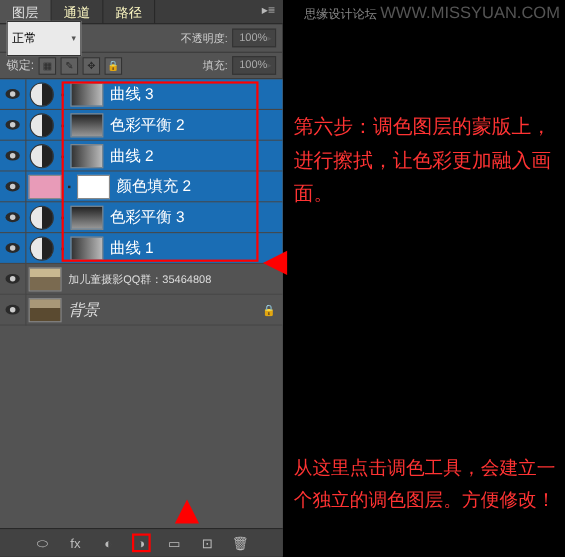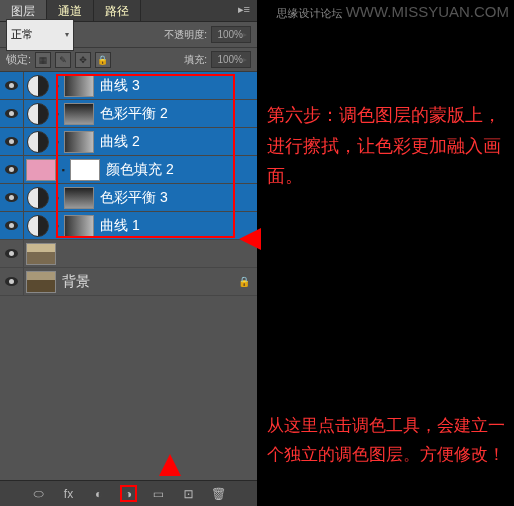--- a/index.html
+++ b/index.html
@@ -144,27 +144,28 @@
         <span class="lname">曲线 1</span>
       </div>
       <div class="redbox" style="position:absolute;top:0;left:0;right:18px;bottom:0;pointer-events:none"></div>
     </div>
 
     <div class="layer plain">
       <div class="eye">
           <div class="eyei"></div>
         </div>
       <div class="thumb photo"></div>
+      <span class="lname" style="font-size:10px">加儿童摄影QQ群：35464808</span>
     </div>
     <div class="layer plain">
       <div class="eye">
           <div class="eyei"></div>
         </div>
       <div class="thumb photo2"></div>
-      <span class="lname" style="">背景</span>
+      <span class="lname" style="font-style:italic">背景</span>
       <span class="locksmall">🔒</span>
     </div>
   </div>
 
   <div class="footer">
     <div class="ficon">⬭</div>
     <div class="ficon">fx</div>
     <div class="ficon">◐</div>
     <div class="ficon redh">◑</div>
     <div class="ficon">▭</div>

